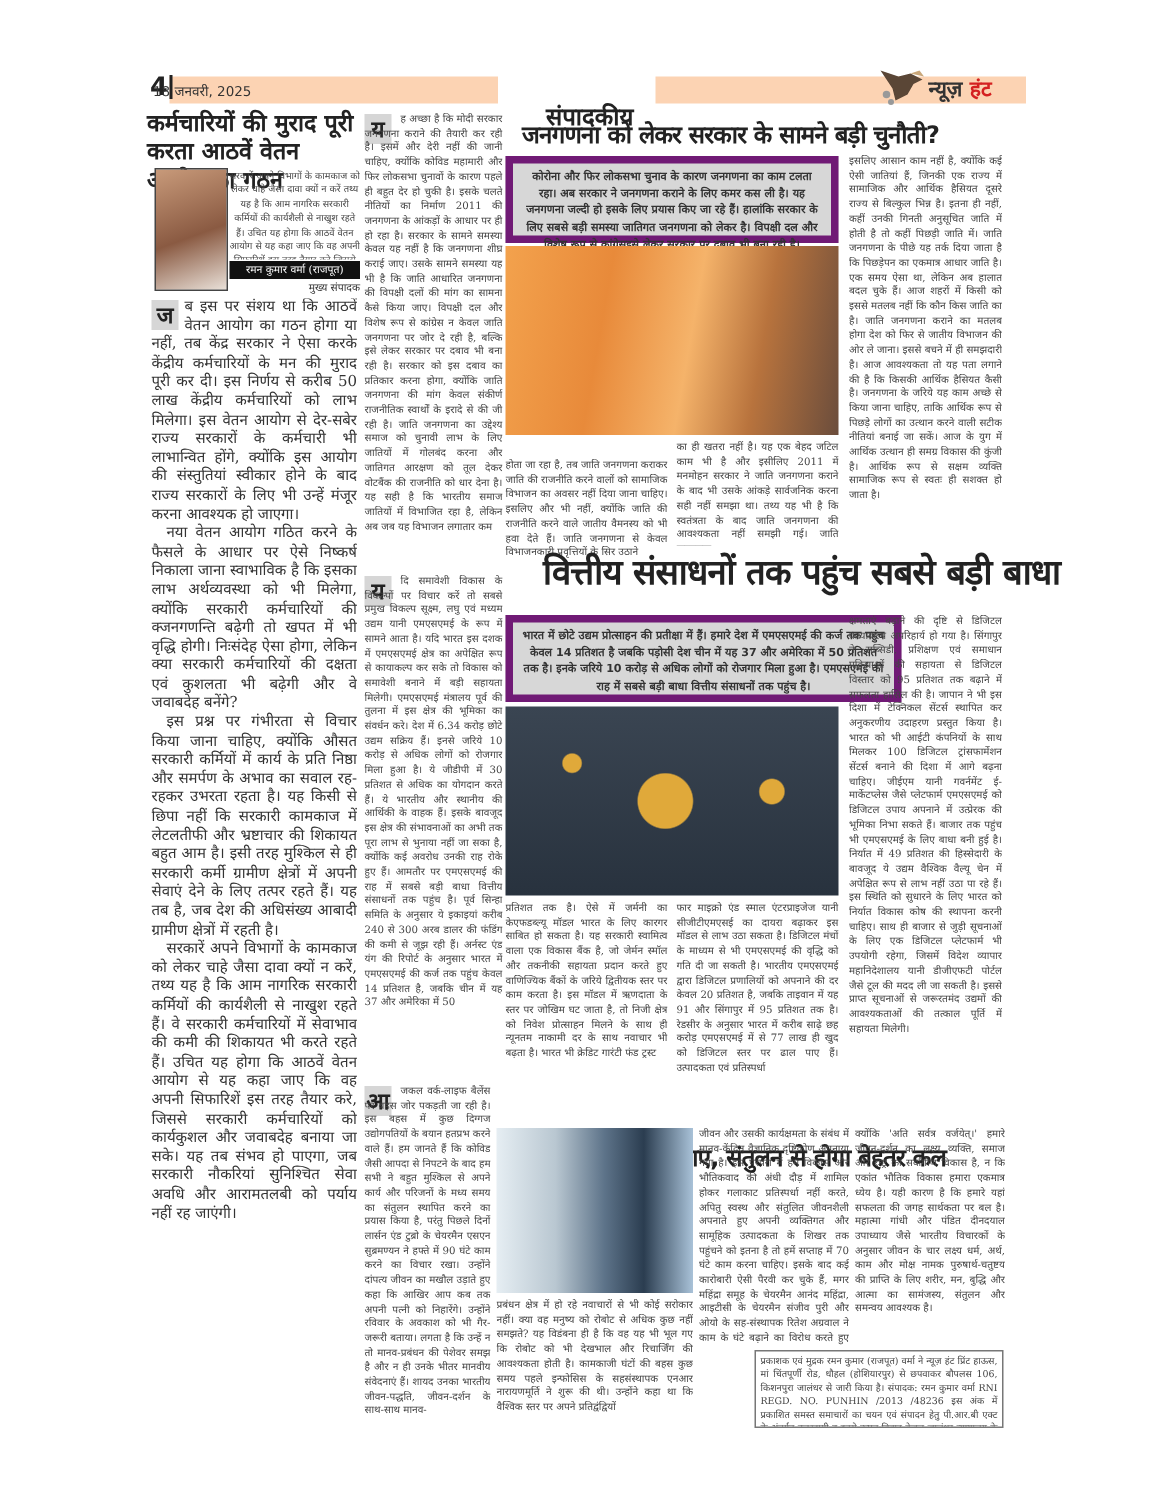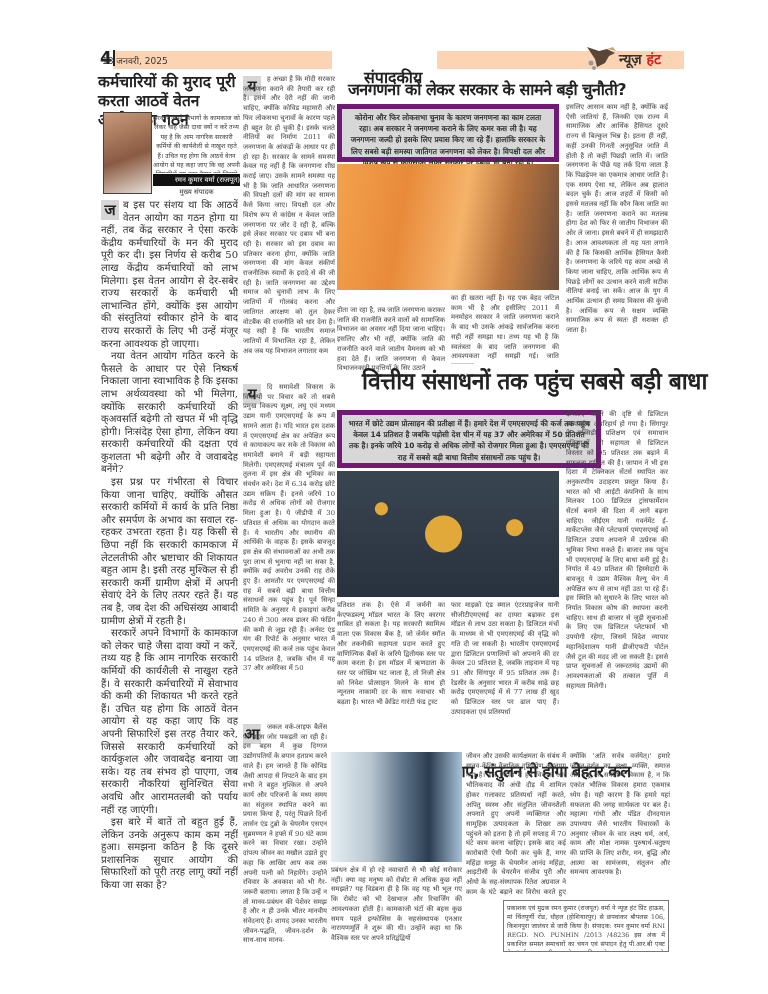--- a/index.html
+++ b/index.html
@@ -10,22 +10,22 @@
 .pg{left:100px;top:48px;font-family:"DejaVu Sans",sans-serif;font-weight:bold;font-size:17px;color:#222}
 .pgbar{left:113px;top:50px;width:2px;height:16px;background:#222}
 .date{left:102px;top:54px;font-size:9px;font-family:"DejaVu Sans",sans-serif;color:#333}
 .sec{left:364px;top:66px;font-family:"DejaVu Sans",sans-serif;font-weight:bold;font-size:16px;color:#222}
 .logo{left:585px;top:43px;width:100px;height:28px}
 .logo .nw{position:absolute;left:34px;top:6px;font-family:"DejaVu Sans",sans-serif;font-weight:bold;font-size:14px;color:#333}
 .logo .hunt{color:#d42020}
 .h1l{left:98px;top:73px;width:144px;font-family:"DejaVu Sans",sans-serif;font-weight:bold;font-size:15.5px;line-height:19px;color:#222}
 .photo{left:103px;top:112px;width:49px;height:82px;background:linear-gradient(160deg,#c89a7a,#8a5a42 55%,#e9e0d8);border:1px solid #444}
 .quote{left:153px;top:113px;width:87px;font-size:6.3px;line-height:9.4px;text-align:center;color:#444}
-.byline{left:153px;top:174px;width:87px;height:12px;background:#111;color:#fff;font-size:7px;text-align:right;line-height:12px}
-.role{left:153px;top:187px;width:87px;font-size:7px;text-align:center;color:#333;font-family:"DejaVu Sans",sans-serif}
+.byline{left:153px;top:174px;width:87px;height:12px;background:#111;color:#fff;font-size:7px;text-align:center;line-height:12px}
+.role{left:153px;top:187px;width:87px;font-size:7px;text-align:right;color:#333;font-family:"DejaVu Sans",sans-serif}
 .body{font-size:10px;line-height:12.6px;text-align:justify;color:#333}
 .small{font-size:6.8px;line-height:9.7px;text-align:justify;color:#444}
 .drop{width:18px;height:20px;background:#d6d6d6;font-family:"DejaVu Sans",sans-serif;font-weight:bold;font-size:15px;text-align:center;line-height:20px;color:#222}
 .bigh{font-family:"DejaVu Sans",sans-serif;font-weight:bold;color:#222;white-space:nowrap}
 .grey{background:#d7d7d7;border:5px solid #701a75;font-family:"DejaVu Sans",sans-serif;font-weight:bold;font-size:7.4px;line-height:11.2px;text-align:center;color:#333;padding:3px 6px}
 .img1{left:337px;top:164px;width:222px;height:126px;background:linear-gradient(100deg,#f3a24d 0%,#e88a3a 30%,#f5b36a 55%,#b8733d 75%,#6b4d3c 100%)}
 .img2{left:337px;top:471px;width:222px;height:126px;background:radial-gradient(circle at 48% 50%,#e0a93a 0 18px,transparent 19px),radial-gradient(circle at 20% 30%,#e0a93a 0 6px,transparent 7px),radial-gradient(circle at 80% 45%,#e0a93a 0 8px,transparent 9px),linear-gradient(180deg,#3a4552,#28323e)}
 .img3{left:331px;top:752px;width:131px;height:110px;background:linear-gradient(90deg,#e6eef3 0%,#b9c7d1 30%,#5d7389 55%,#2b3d50 75%,#a9c2d8 100%)}
 .imprint{left:503px;top:900px;width:166px;height:52px;border:1px solid #777;padding:2px 3px;font-size:6.3px;line-height:9px;color:#444;text-align:justify}
 </style>
@@ -50,24 +50,23 @@
 
 <div class="abs h1l">कर्मचारियों की मुराद पूरी करता आठवें वेतन आयोग का गठन</div>
 <div class="abs photo"></div>
 <div class="abs quote" style="height:60px;overflow:hidden">सरकारें अपने विभागों के कामकाज को लेकर चाहे जैसा दावा क्यों न करें तथ्य यह है कि आम नागरिक सरकारी कर्मियों की कार्यशैली से नाखुश रहते हैं। उचित यह होगा कि आठवें वेतन आयोग से यह कहा जाए कि वह अपनी सिफारिशें इस तरह तैयार करे जिससे सरकारी कर्मचारियों को कार्यकुशल और जवाबदेह बनाया जा सके।</div>
 <div class="abs byline">रमन कुमार वर्मा (राजपूत)</div>
 <div class="abs role">मुख्य संपादक</div>
 <div class="abs drop" style="left:101px;top:200px">ज</div>
 <div class="abs body" style="left:101px;top:199px;width:137px;height:790px;overflow:hidden">
   <span style="float:left;width:22px;height:22px"></span>
   <p>ब इस पर संशय था कि आठवें वेतन आयोग का गठन होगा या नहीं, तब केंद्र सरकार ने ऐसा करके केंद्रीय कर्मचारियों के मन की मुराद पूरी कर दी। इस निर्णय से करीब 50 लाख केंद्रीय कर्मचारियों को लाभ मिलेगा। इस वेतन आयोग से देर-सबेर राज्य सरकारों के कर्मचारी भी लाभान्वित होंगे, क्योंकि इस आयोग की संस्तुतियां स्वीकार होने के बाद राज्य सरकारों के लिए भी उन्हें मंजूर करना आवश्यक हो जाएगा।</p>
-  <p style="text-indent:10px">नया वेतन आयोग गठित करने के फैसले के आधार पर ऐसे निष्कर्ष निकाला जाना स्वाभाविक है कि इसका लाभ अर्थव्यवस्था को भी मिलेगा, क्योंकि सरकारी कर्मचारियों की क्अवसर्ति बढ़ेगी तो खपत में भी वृद्धि होगी। निःसंदेह ऐसा होगा, लेकिन क्या सरकारी कर्मचारियों की दक्षता एवं कुशलता भी बढ़ेगी और वे जवाबदेह बनेंगे?</p>
+  <p style="text-indent:10px">नया वेतन आयोग गठित करने के फैसले के आधार पर ऐसे निष्कर्ष निकाला जाना स्वाभाविक है कि इसका लाभ अर्थव्यवस्था को भी मिलेगा, क्योंकि सरकारी कर्मचारियों की क्जनगणन्ति बढ़ेगी तो खपत में भी वृद्धि होगी। निःसंदेह ऐसा होगा, लेकिन क्या सरकारी कर्मचारियों की दक्षता एवं कुशलता भी बढ़ेगी और वे जवाबदेह बनेंगे?</p>
   <p style="text-indent:10px">इस प्रश्न पर गंभीरता से विचार किया जाना चाहिए, क्योंकि औसत सरकारी कर्मियों में कार्य के प्रति निष्ठा और समर्पण के अभाव का सवाल रह-रहकर उभरता रहता है। यह किसी से छिपा नहीं कि सरकारी कामकाज में लेटलतीफी और भ्रष्टाचार की शिकायत बहुत आम है। इसी तरह मुश्किल से ही सरकारी कर्मी ग्रामीण क्षेत्रों में अपनी सेवाएं देने के लिए तत्पर रहते हैं। यह तब है, जब देश की अधिसंख्य आबादी ग्रामीण क्षेत्रों में रहती है।</p>
   <p style="text-indent:10px">सरकारें अपने विभागों के कामकाज को लेकर चाहे जैसा दावा क्यों न करें, तथ्य यह है कि आम नागरिक सरकारी कर्मियों की कार्यशैली से नाखुश रहते हैं। वे सरकारी कर्मचारियों में सेवाभाव की कमी की शिकायत भी करते रहते हैं। उचित यह होगा कि आठवें वेतन आयोग से यह कहा जाए कि वह अपनी सिफारिशें इस तरह तैयार करे, जिससे सरकारी कर्मचारियों को कार्यकुशल और जवाबदेह बनाया जा सके। यह तब संभव हो पाएगा, जब सरकारी नौकरियां सुनिश्चित सेवा अवधि और आरामतलबी को पर्याय नहीं रह जाएंगी।</p>
-  <p style="text-indent:10px">इस बारे में बातें तो बहुत हुई हैं, लेकिन उनके अनुरूप काम कम नहीं हुआ। समझना कठिन है कि दूसरे प्रशासनिक सुधार आयोग की सिफारिशों को पूरी तरह लागू क्यों नहीं किया जा सका है?</p>
 
 </div>
 
 <div class="abs drop" style="left:243px;top:76px">य</div>
 <div class="abs small" style="left:243px;top:75px;width:92px;height:290px;overflow:hidden;text-indent:24px">ह अच्छा है कि मोदी सरकार जनगणना कराने की तैयारी कर रही है। इसमें और देरी नहीं की जानी चाहिए, क्योंकि कोविड महामारी और फिर लोकसभा चुनावों के कारण पहले ही बहुत देर हो चुकी है। इसके चलते नीतियों का निर्माण 2011 की जनगणना के आंकड़ों के आधार पर ही हो रहा है। सरकार के सामने समस्या केवल यह नहीं है कि जनगणना शीघ्र कराई जाए। उसके सामने समस्या यह भी है कि जाति आधारित जनगणना की विपक्षी दलों की मांग का सामना कैसे किया जाए। विपक्षी दल और विशेष रूप से कांग्रेस न केवल जाति जनगणना पर जोर दे रही है, बल्कि इसे लेकर सरकार पर दबाव भी बना रही है। सरकार को इस दबाव का प्रतिकार करना होगा, क्योंकि जाति जनगणना की मांग केवल संकीर्ण राजनीतिक स्वार्थों के इरादे से की जी रही है। जाति जनगणना का उद्देश्य समाज को चुनावी लाभ के लिए जातियों में गोलबंद करना और जातिगत आरक्षण को तूल देकर वोटबैंक की राजनीति को धार देना है। यह सही है कि भारतीय समाज जातियों में विभाजित रहा है, लेकिन अब जब यह विभाजन लगातार कम</div>
 <div class="abs bigh" style="left:348px;top:78px;font-size:16px;letter-spacing:-0.5px">जनगणना को लेकर सरकार के सामने बड़ी चुनौती?</div>
 <div class="abs grey" style="left:337px;top:104px;width:222px;height:58px">कोरोना और फिर लोकसभा चुनाव के कारण जनगणना का काम टलता रहा। अब सरकार ने जनगणना कराने के लिए कमर कस ली है। यह जनगणना जल्दी हो इसके लिए प्रयास किए जा रहे हैं। हालांकि सरकार के लिए सबसे बड़ी समस्या जातिगत जनगणना को लेकर है। विपक्षी दल और विशेष रूप से कांग्रेसइसे लेकर सरकार पर दबाव भी बना रही है।</div>
 <div class="abs img1"></div>
 <div class="abs small" style="left:337px;top:306px;width:108px;height:70px;overflow:hidden">होता जा रहा है, तब जाति जनगणना कराकर जाति की राजनीति करने वालों को सामाजिक विभाजन का अवसर नहीं दिया जाना चाहिए। इसलिए और भी नहीं, क्योंकि जाति की राजनीति करने वाले जातीय वैमनस्य को भी हवा देते हैं। जाति जनगणना से केवल विभाजनकारी प्रवृत्तियों के सिर उठाने</div>
 <div class="abs small" style="left:451px;top:294px;width:108px;height:70px;overflow:hidden">का ही खतरा नहीं है। यह एक बेहद जटिल काम भी है और इसीलिए 2011 में मनमोहन सरकार ने जाति जनगणना कराने के बाद भी उसके आंकड़े सार्वजनिक करना सही नहीं समझा था। तथ्य यह भी है कि स्वतंत्रता के बाद जाति जनगणना की आवश्यकता नहीं समझी गई। जाति जनगणना</div>

